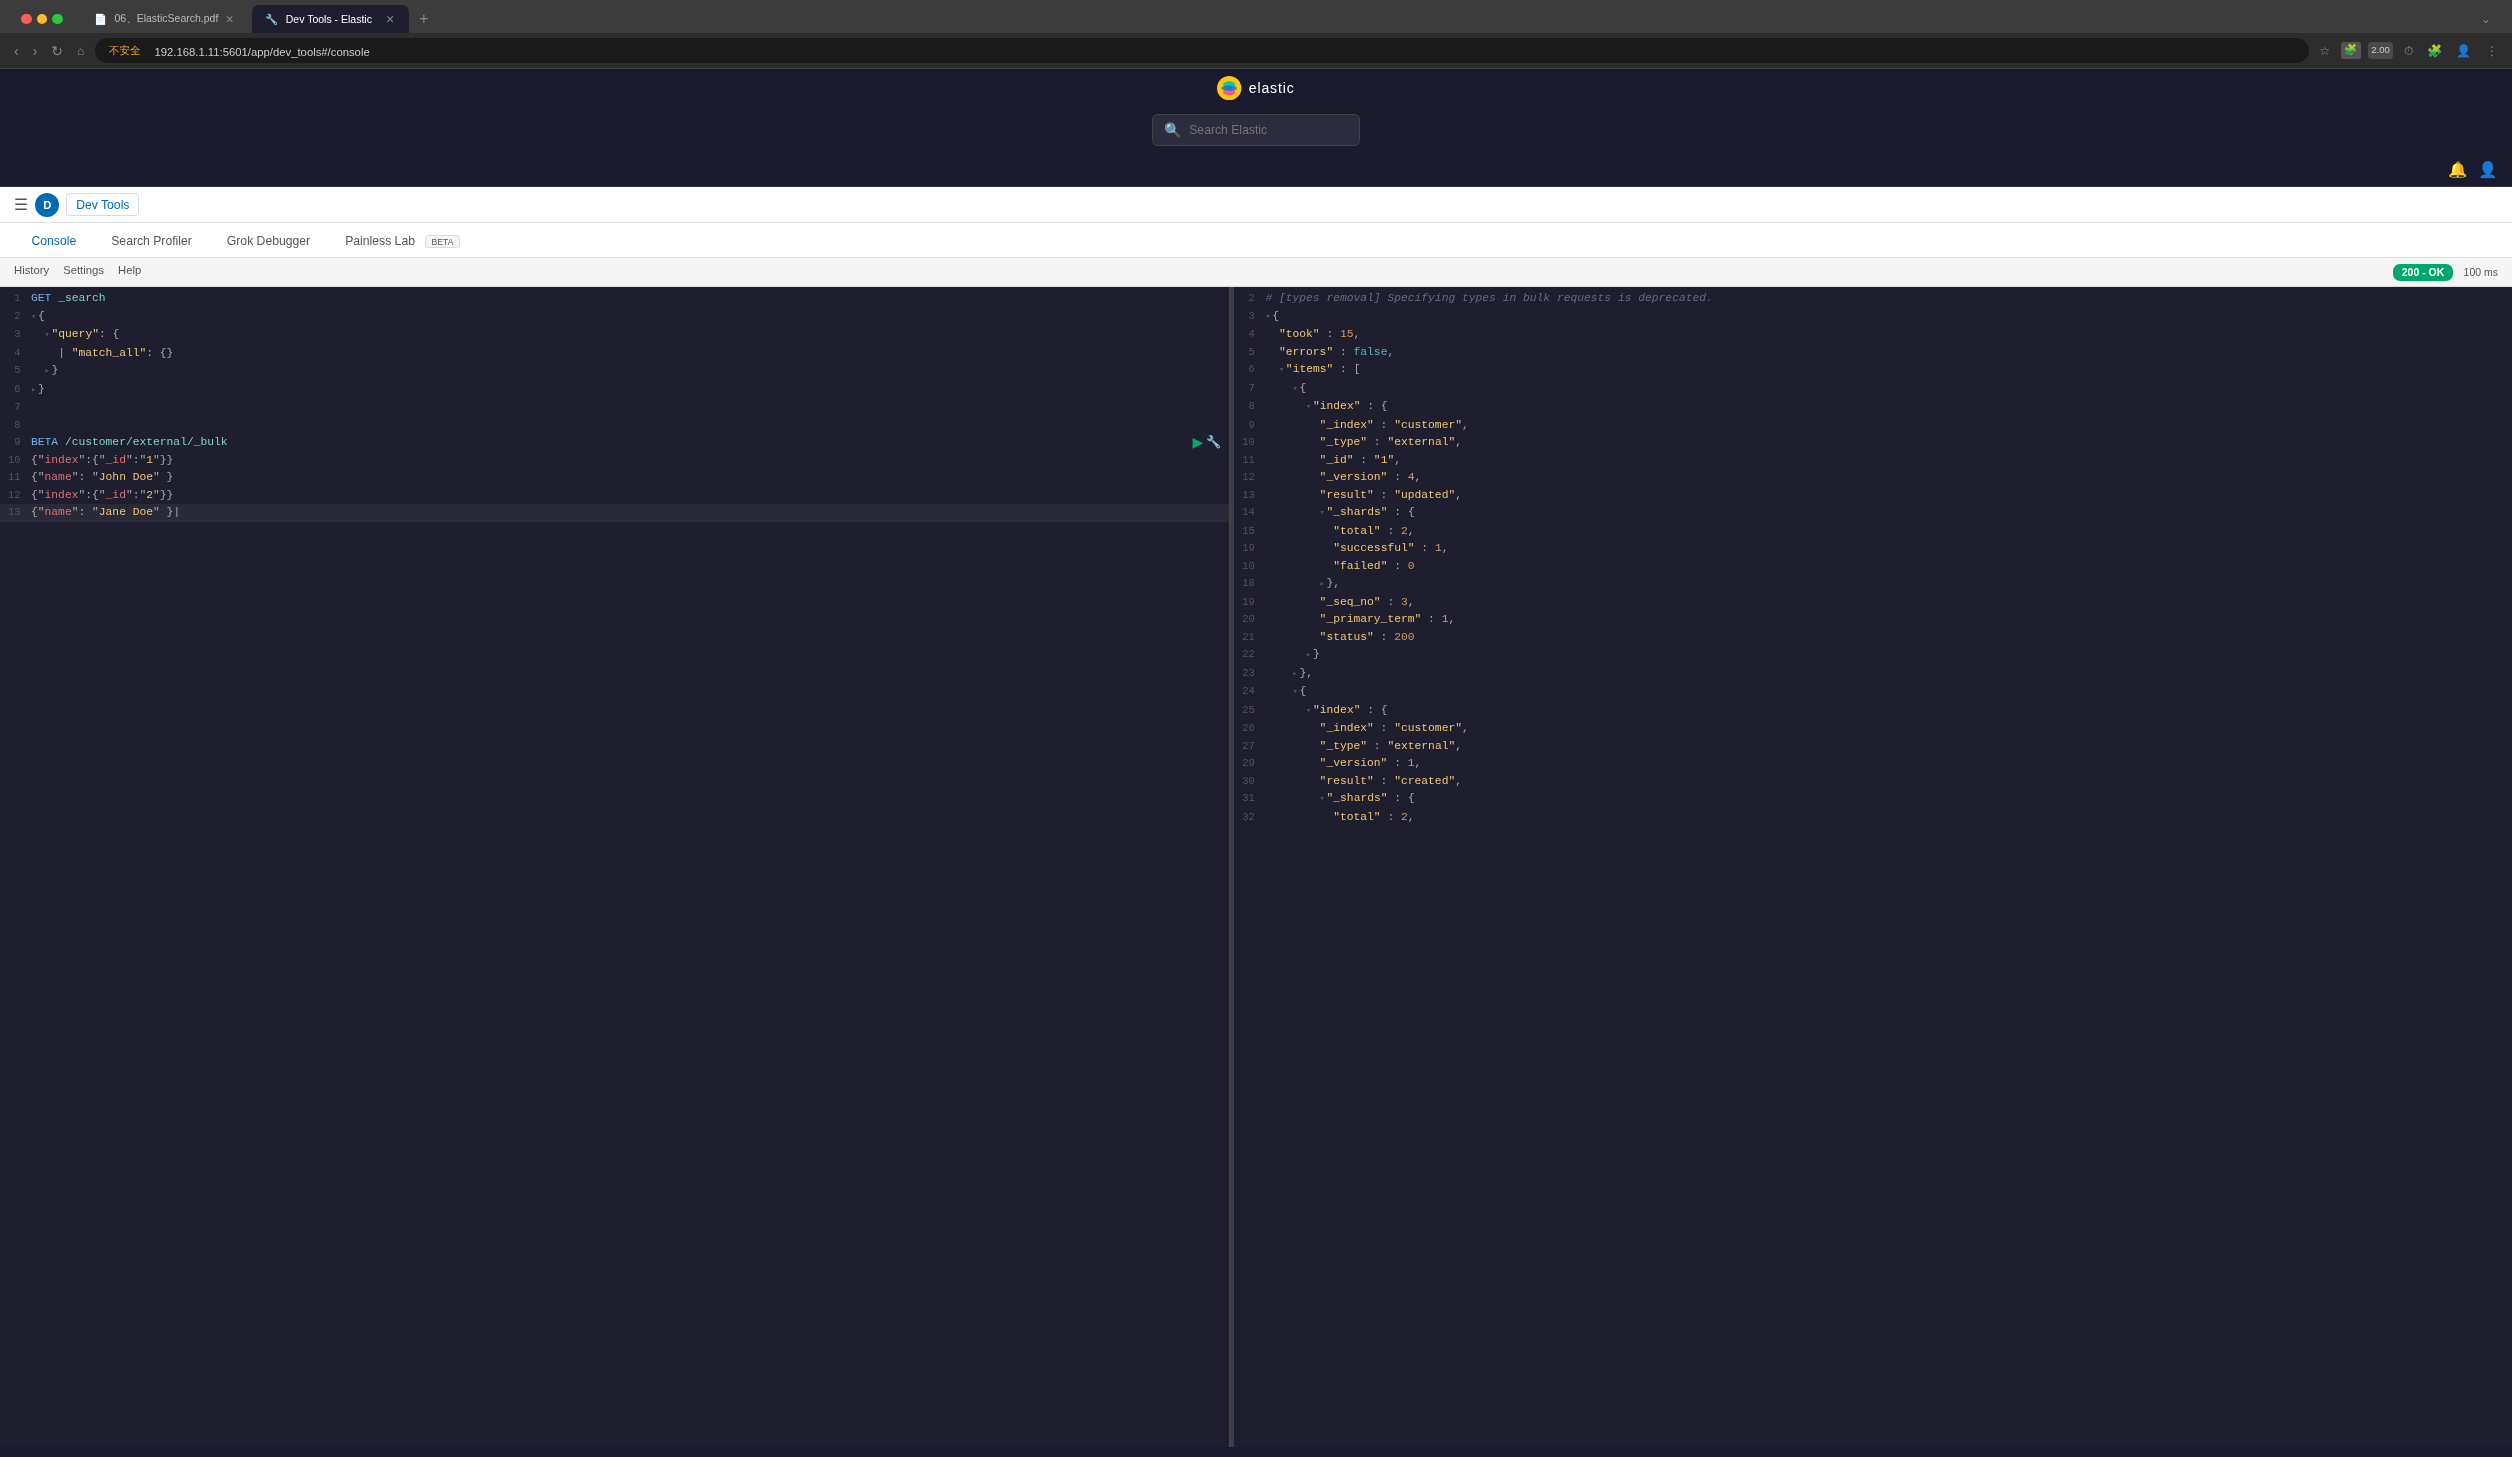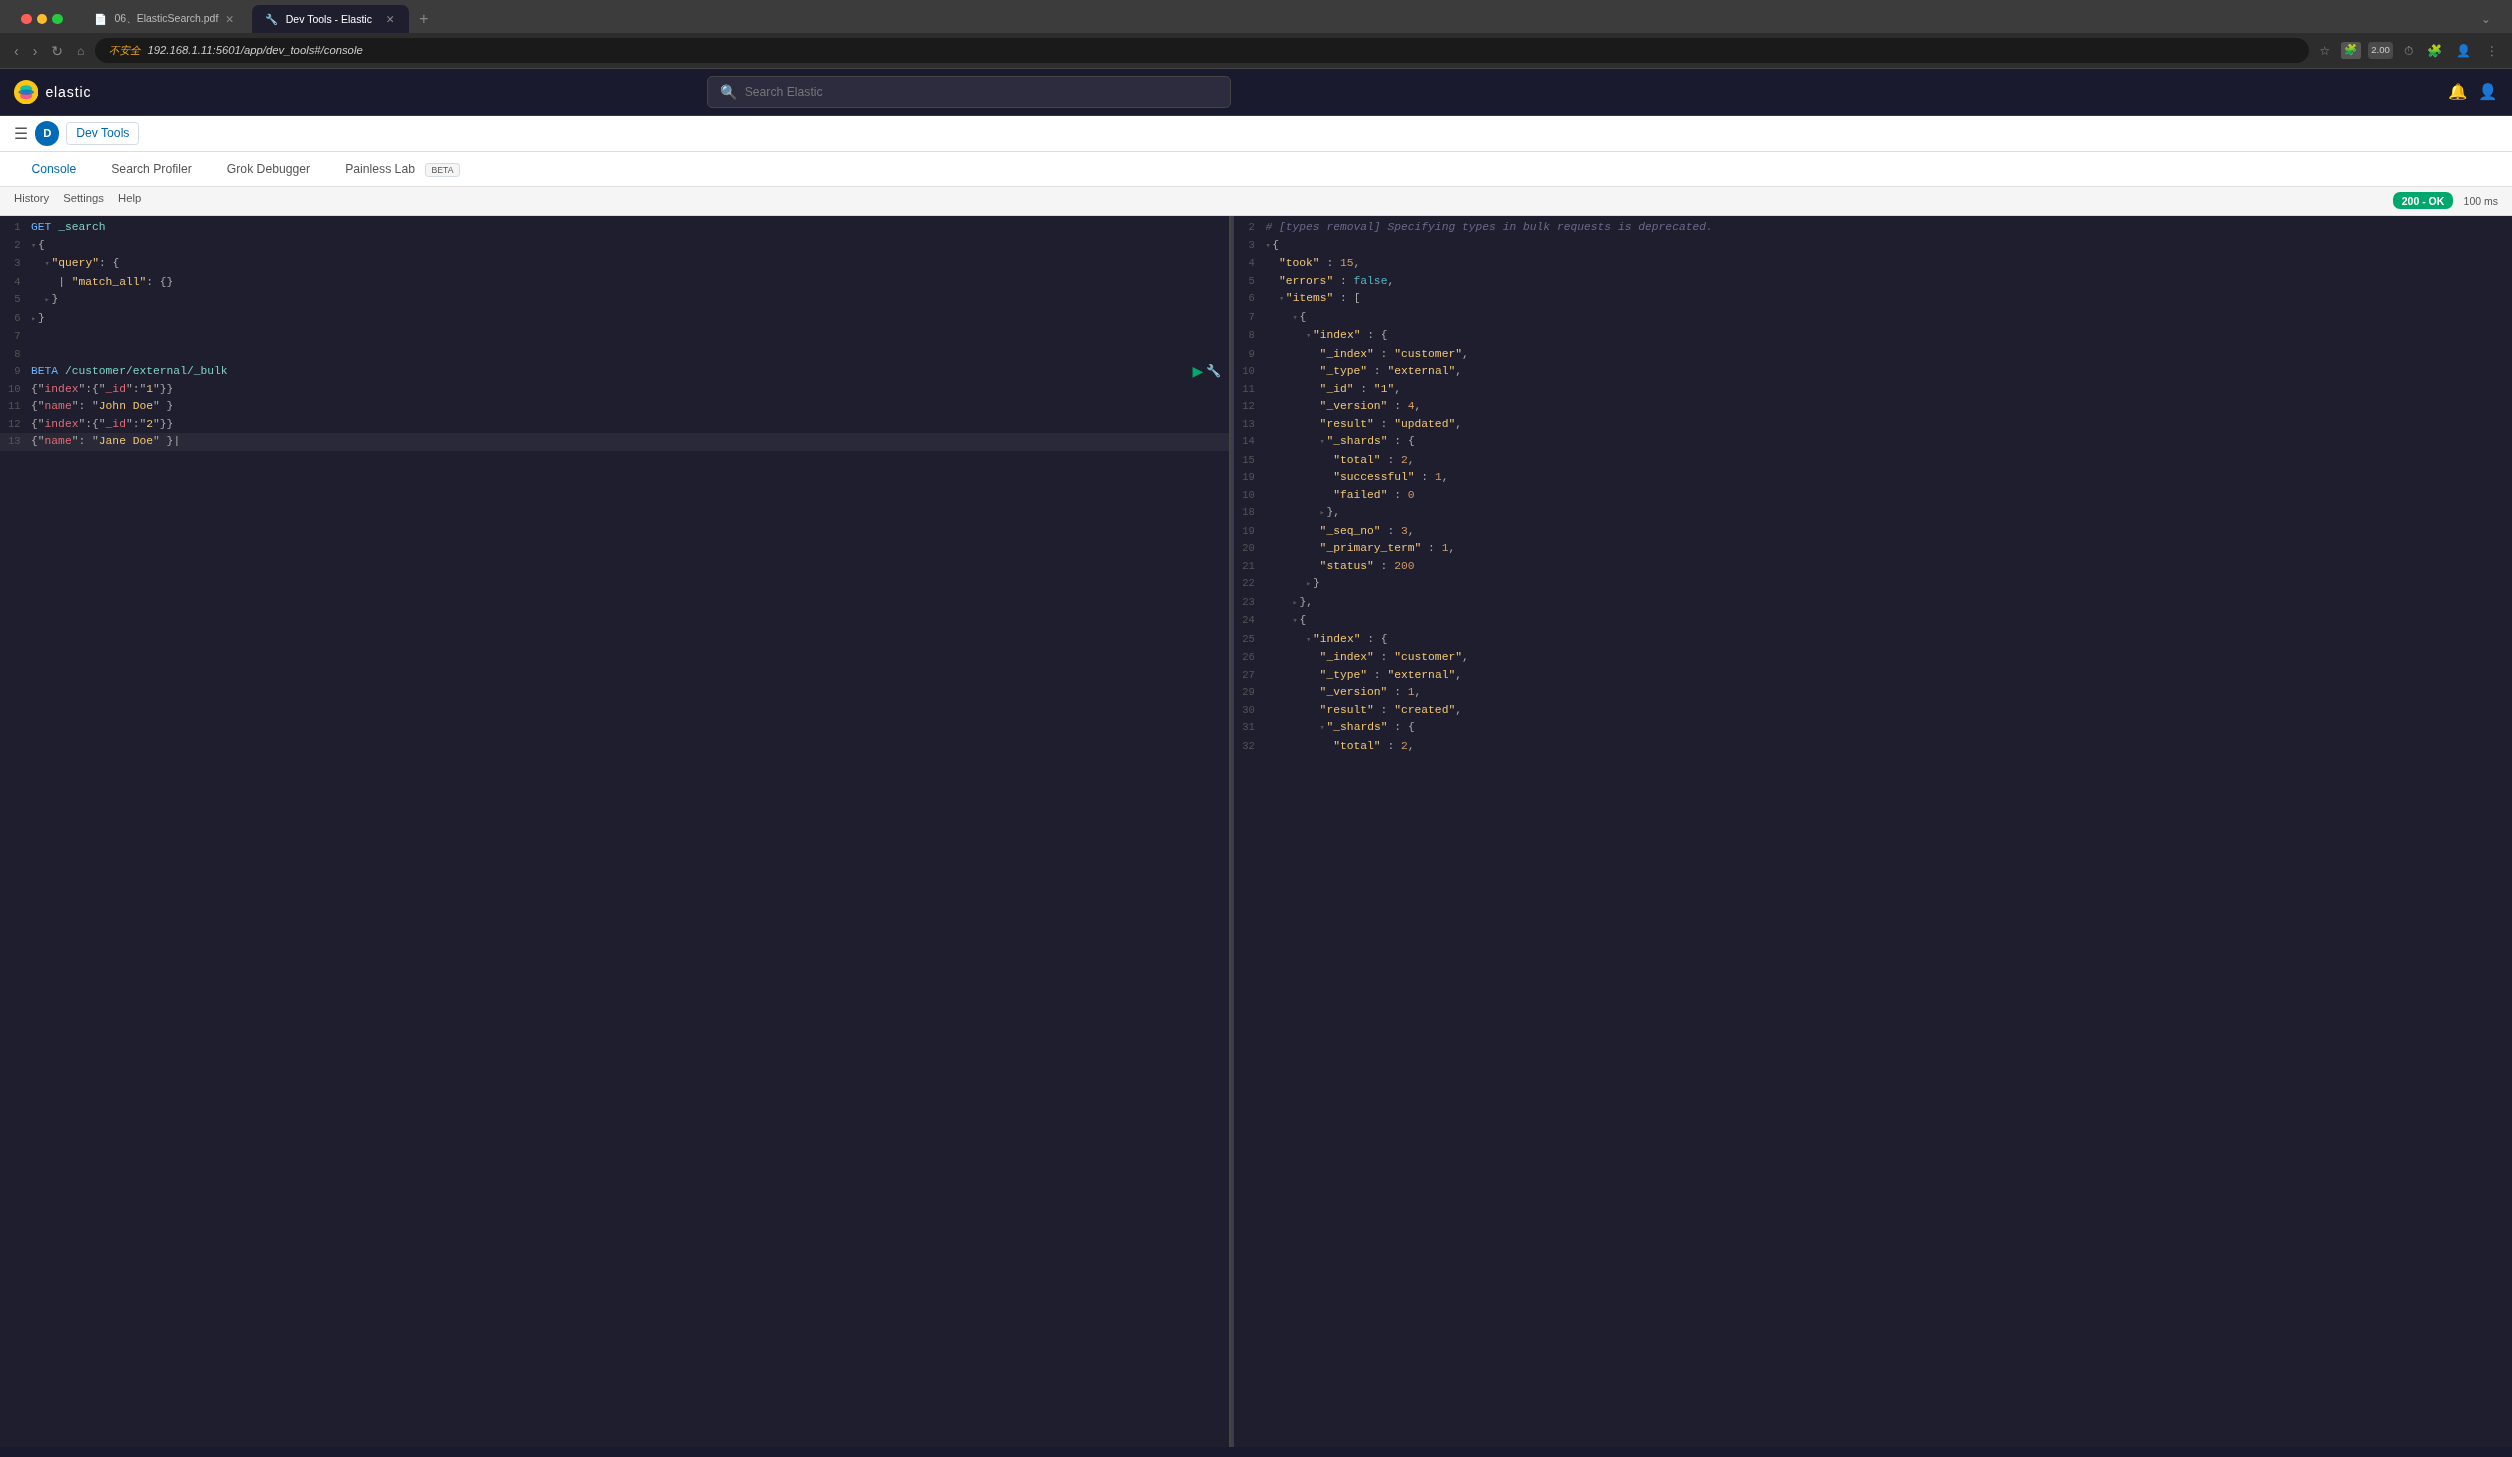--- a/index.html
+++ b/index.html
@@ -14,30 +14,30 @@
     .traffic-lights { display: flex; gap: 5.2px; padding: 0 7px; }
     .tl { width: 10.5px; height: 10.5px; border-radius: 50%; cursor: pointer; }
     .tl-red { background: #ff5f57; }
     .tl-yellow { background: #febc2e; }
     .tl-green { background: #28c840; }
     .tab-row { display: flex; align-items: center; background: #3c3c3c; padding: 0 7px; }
 
     .nav-bar { display: flex; align-items: center; gap: 7px; padding: 5.2px 10.5px; background: #2d2d2d; border-bottom: 0.9px solid #444; }
     .nav-btn { background: transparent; border: none; color: #888; font-size: 14px; cursor: pointer; padding: 3.5px; }
     .home-btn { font-size: 12.2px; }
-    .address-bar { flex: 1; display: flex; align-items: flex-start; gap: 7px; background: #1a1a1a; border-radius: 17.5px; padding: 5.2px 14px; font-style: italic; }
+    .address-bar { flex: 1; display: flex; align-items: flex-end; gap: 14px; background: #1a1a1a; border-radius: 17.5px; padding: 5.2px 14px; }
     .security-warn { color: #f5a623; font-size: 10.5px; }
     .url-text { color: #ccc; font-size: 11.3px; }
     .nav-actions { display: flex; gap: 7px; color: #888; font-size: 12.2px; }
     .nav-icon { cursor: pointer; padding: 1.7px 3.5px; }
     .ext-badge { background: #4a4a4a; border-radius: 3.5px; padding: 1.7px 3.5px; font-size: 9.6px; color: #ccc; }
 
     
     .app { background: #fafafa; height: calc(100vh - 79px); display: flex; flex-direction: column; }
-    .elastic-header { display: flex; align-items: center; padding: 7px 14px; background: #1a1a2e; gap: 14px; border-bottom: 0.9px solid #333; }
+    .elastic-header { display: flex; align-items: center; padding: 7px 14px; background: #1a1a2e; gap: 14px; border-bottom: 0.9px solid #333; flex-direction: column; }
     .elastic-logo { display: flex; align-items: center; gap: 7px; }
     .elastic-logo-text { color: #fff; font-size: 14px; font-weight: 400; letter-spacing: 0.9px; }
     .search-bar-wrapper { flex: 1; max-width: 524px; margin: 0 auto; }
     .search-bar { display: flex; align-items: center; gap: 7px; background: #2c2c3e; border: 0.9px solid #444; border-radius: 5.2px; padding: 7px 12.2px; width: 100%; }
     .search-bar input { background: transparent; border: none; outline: none; color: #aaa; font-size: 12.2px; width: 100%; }
     .header-icons { display: flex; gap: 10.5px; margin-left: auto; color: #aaa; font-size: 15.7px; }
 
     
     .app-toolbar { display: flex; align-items: center; padding: 5.2px 14px; background: #fff; border-bottom: 0.9px solid #ddd; gap: 7px; }
     .hamburger-btn { background: transparent; border: none; cursor: pointer; color: #555; font-size: 15.7px; }

